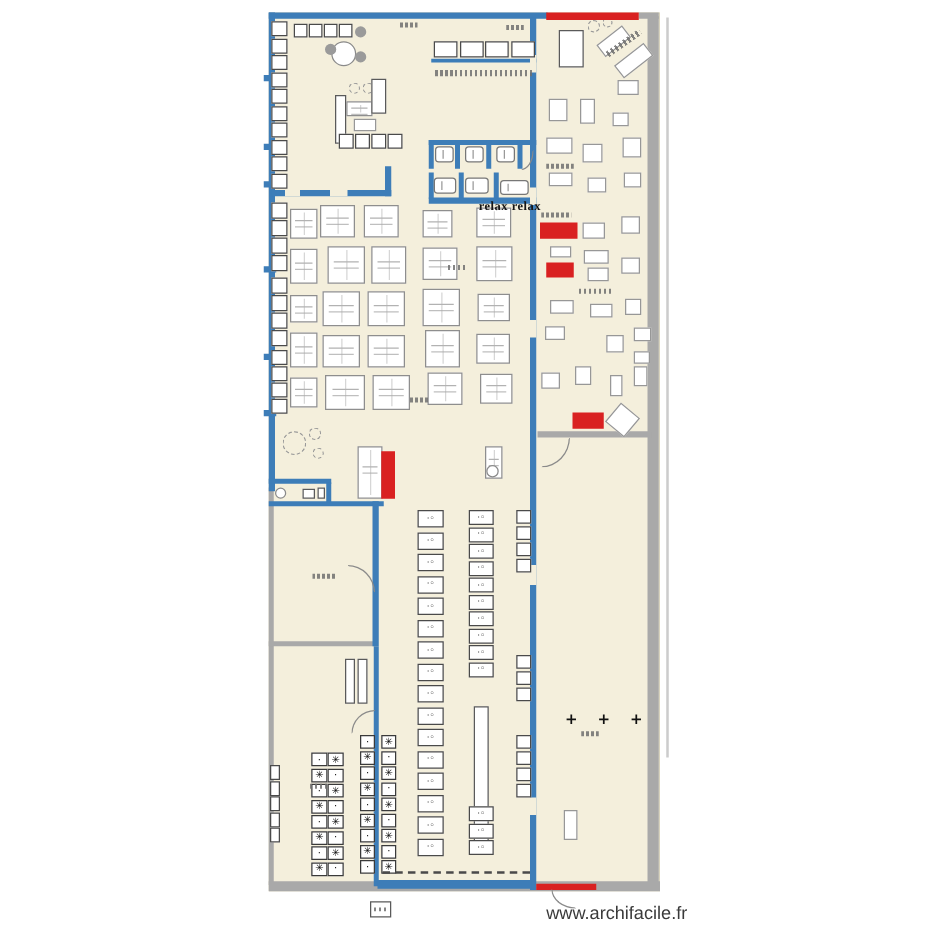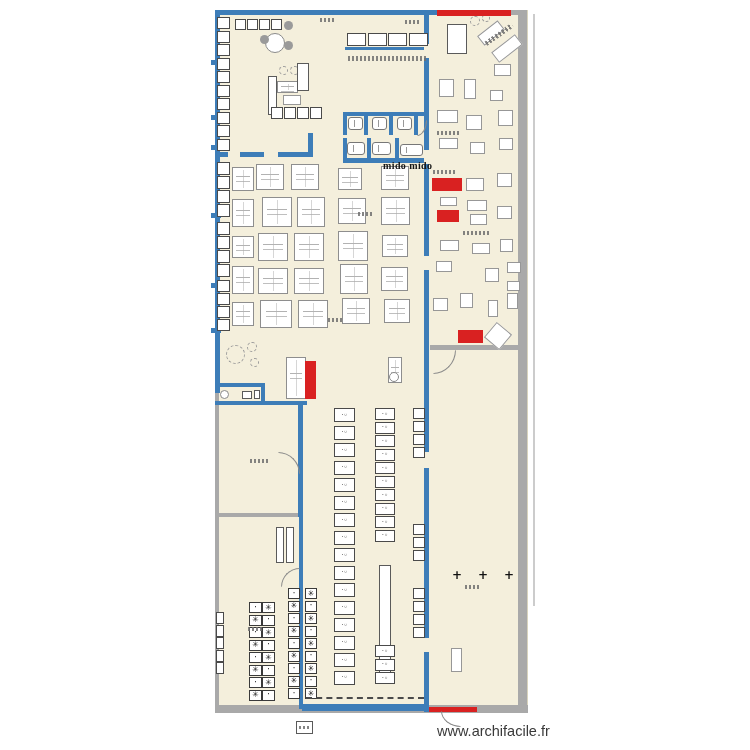--- a/index.html
+++ b/index.html
@@ -309,15 +309,15 @@
       <div class="s s-glyph" style="left: 452px; top: 570px; width: 10px; height: 10px;">+</div>
       <div class="s s-glyph" style="left: 478px; top: 570px; width: 10px; height: 10px;">+</div>
       <div class="s s-glyph" style="left: 504px; top: 570px; width: 10px; height: 10px;">+</div>
       <div class="s s-arcbr" style="left: 433px; top: 350px; width: 23px; height: 24px;"></div>
       <div class="s s-arcbl" style="left: 441px; top: 711px; width: 20px; height: 16px;"></div>
       <div class="s s-arctr" style="left: 278px; top: 452px; width: 22px; height: 22px;"></div>
       <div class="s s-arctl" style="left: 281px; top: 568px; width: 19px; height: 19px;"></div>
       <div class="s s-arcbr" style="left: 417px; top: 120px; width: 10px; height: 16px;"></div>
       <div class="s s-dash" style="left: 306px; top: 697px; width: 118px; height: 2px;"></div>
     </div>
-  <div class="label label-relax">mido mido</div>
+  <div class="label label-relax">relax relax</div>
   <div class="label label-watermark">www.archifacile.fr</div>
 </div>
 
 </body></html>

